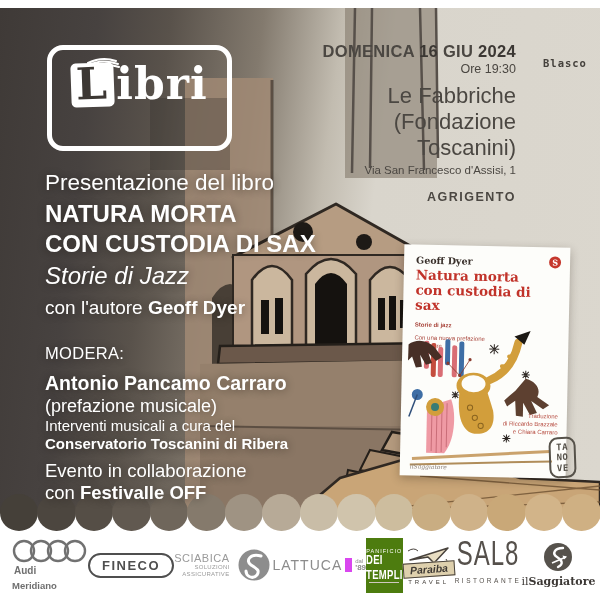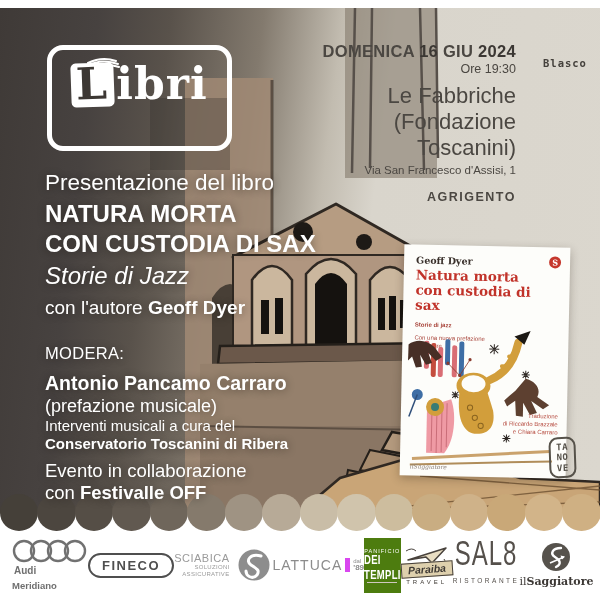--- a/index.html
+++ b/index.html
@@ -91,21 +91,21 @@
   .audi { align-items:flex-start; }
   .audi-t1 { font-size:10px; font-weight:700; color:#6f6f6f; margin-top:2px; margin-left:2px; }
   .audi-t2 { font-size:9.5px; font-weight:700; color:#6f6f6f; margin-top:4px; }
   .sciabica-wrap { flex-direction:row; align-items:center; gap:7px; }
   .sciabica-txt { text-align:right; color:#9a9a9a; }
   .sciabica-main { font-size:11px; letter-spacing:0.5px; font-weight:500; }
   .sciabica-sub { font-size:6px; line-height:1.15; letter-spacing:0.3px; }
   .fineco { border:2.5px solid #4f4f4f; border-radius:14px; padding:3px 12px; font-size:13px; font-weight:700; letter-spacing:1.5px; color:#4f4f4f; }
   .lattuca { flex-direction:row; align-items:center; color:#8c8c8c; }
   .lattuca-main { font-size:14px; font-weight:300; letter-spacing:1px; }
-  .lattuca-sup { border-left:5px solid #d946ef; margin-left:3px; padding-left:3px; line-height:1; text-align:left; }
+  .lattuca-sup { border-left:7px solid #d946ef; margin-left:3px; padding-left:3px; line-height:1; text-align:left; }
   .lattuca-sup div:first-child { font-size:6px; }
   .lattuca-sup div:last-child { font-size:8px; font-weight:600; }
   .templi { width:55px; height:55px; background:#4d7c0f; color:#fff; justify-content:center; }
   .templi-1 { font-size:5.5px; letter-spacing:1px; }
   .templi-2 { font-size:9.5px; font-weight:700; transform:scaleY(1.35); letter-spacing:0.3px; margin-top:2px; }
   .templi-line { width:30px; border-top:1px solid #cfc8c0; margin-top:4px; }
   .paraiba { color:#3f3a35; }
   .paraiba-ribbon { border:1.5px solid #48423c; background:#ded0ad; padding:0 6px 1px; transform:rotate(-4deg); font-size:10.5px; font-weight:700; font-style:italic; margin-top:-3px; }
   .paraiba-sub { font-size:6px; letter-spacing:3px; margin-top:2px; }
   .sal8 { color:#55504b; }

